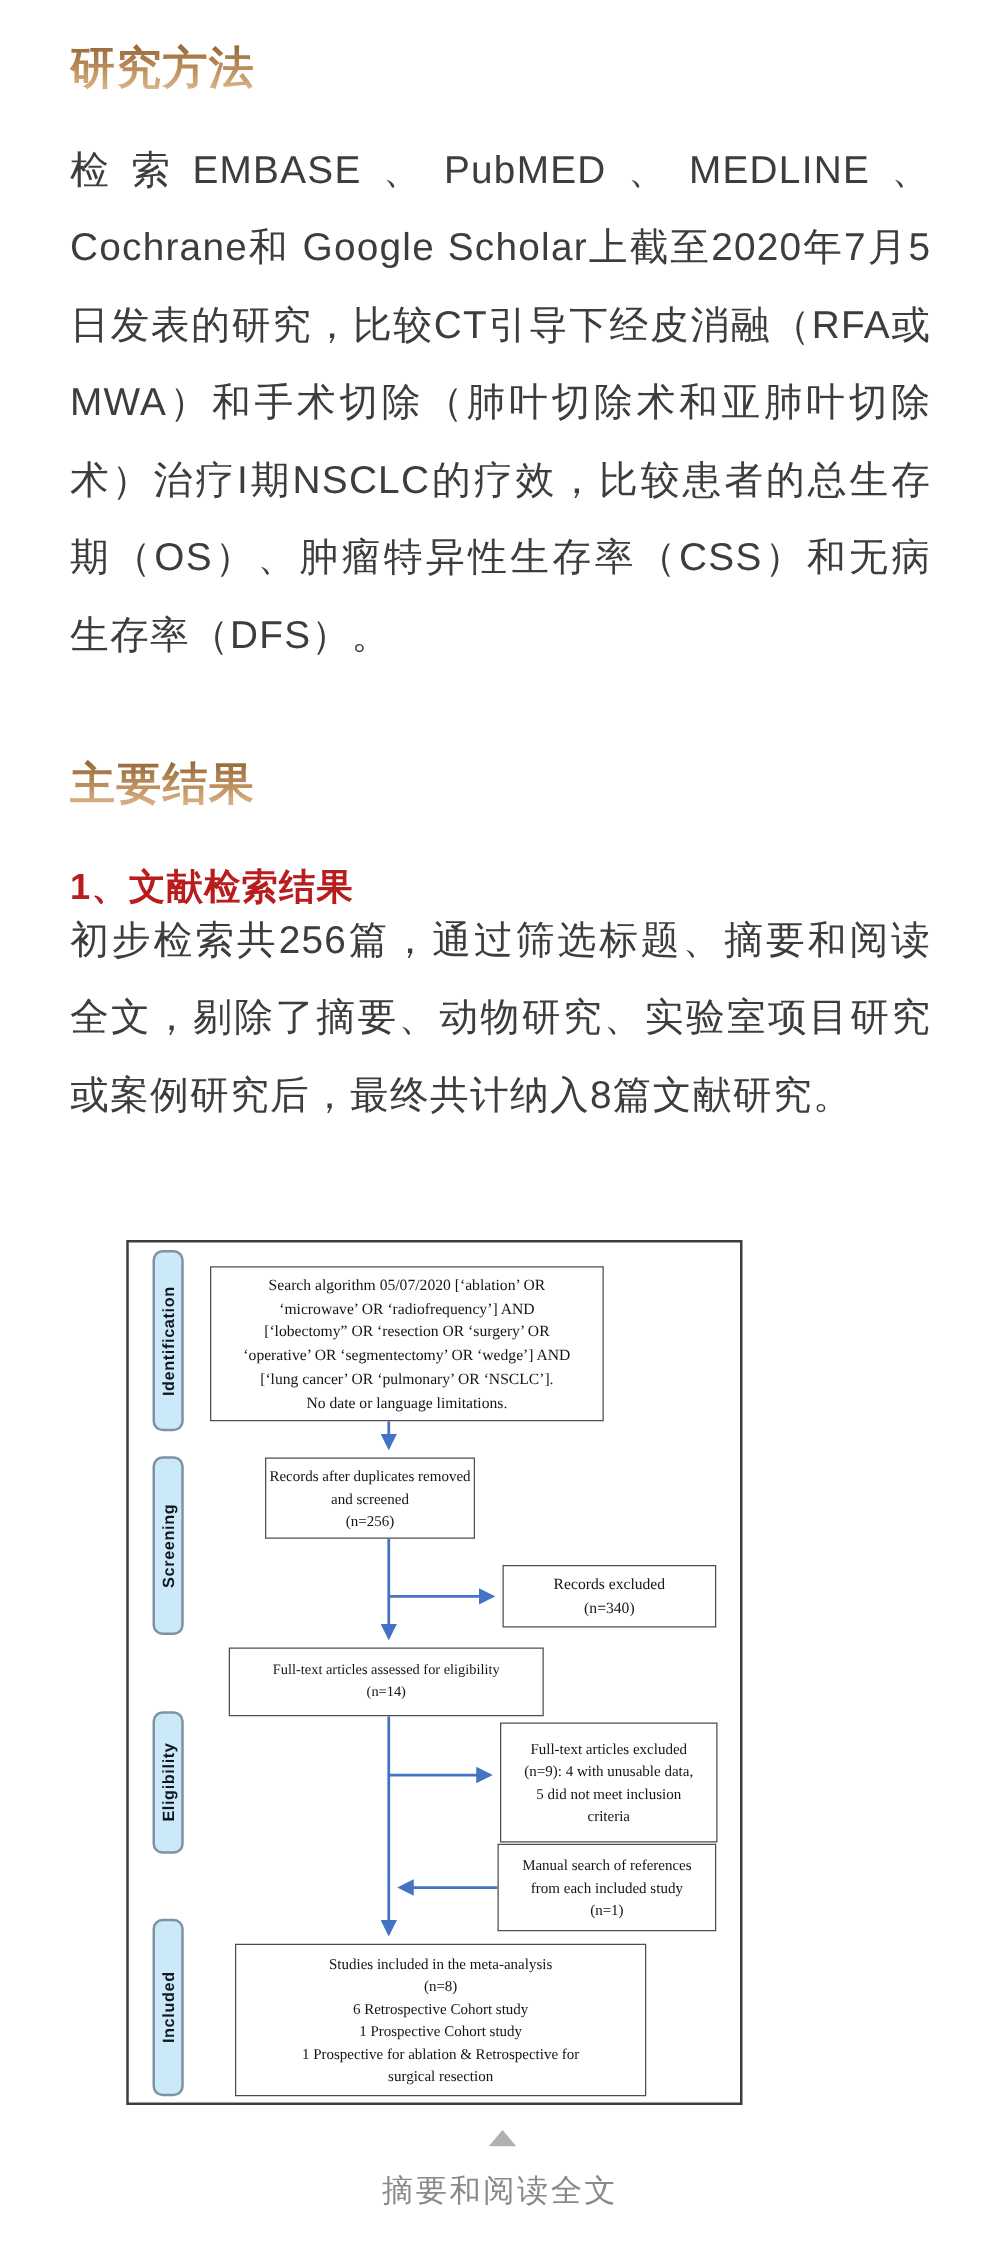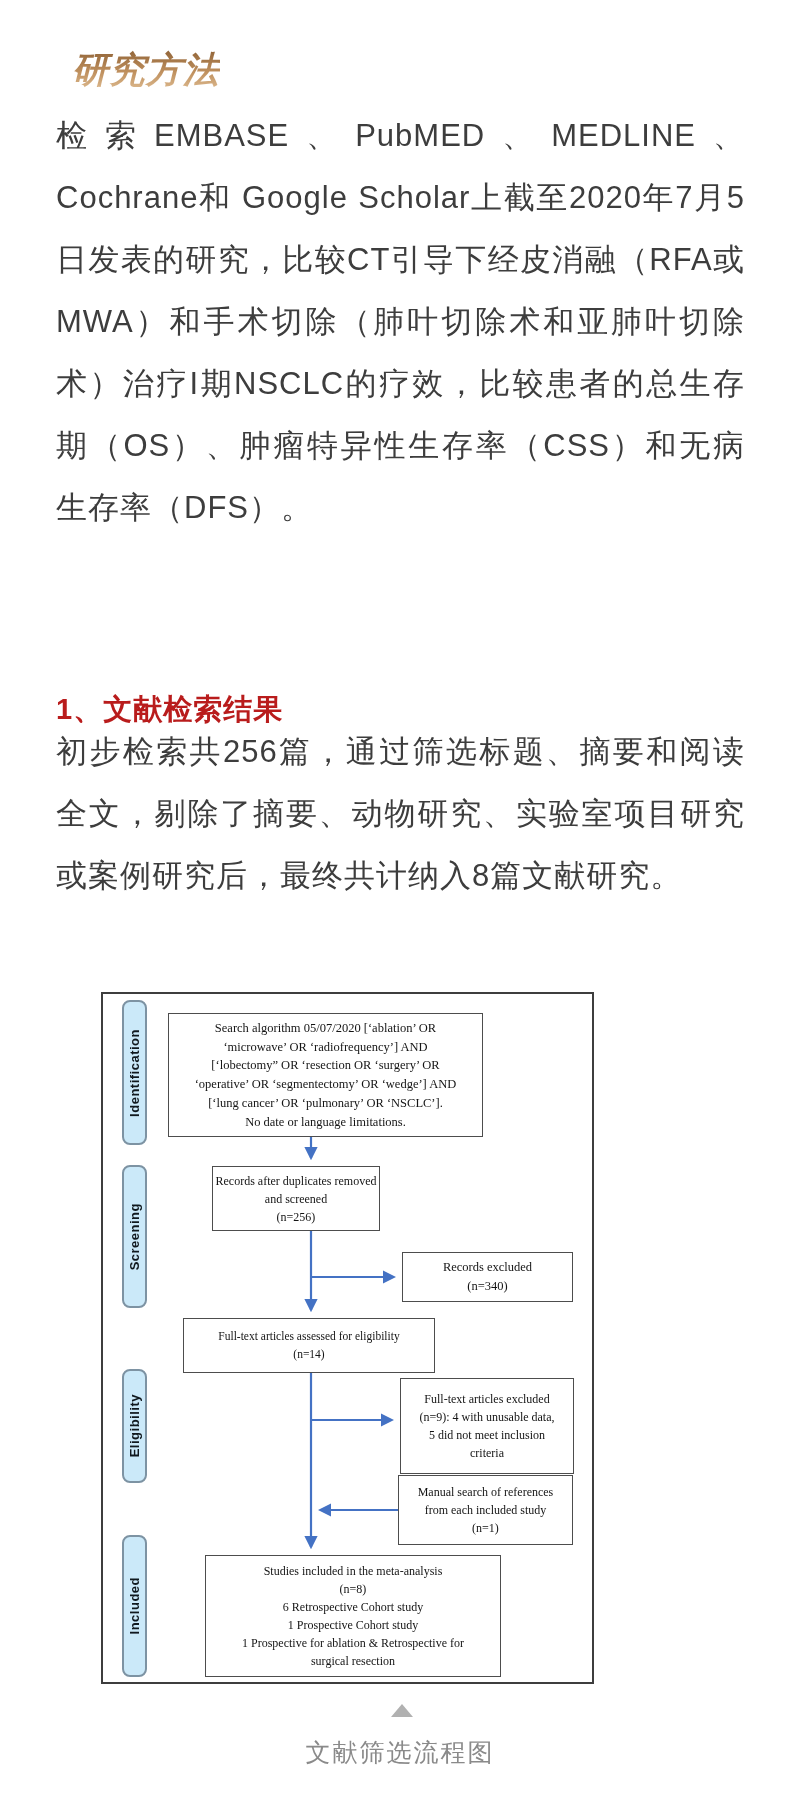--- a/index.html
+++ b/index.html
@@ -2,26 +2,26 @@
 <html><head>
 <meta charset="utf-8">
 <style>
   html,body{margin:0;padding:0;background:#ffffff;}
   .page{
     position:relative;width:800px;height:1797px;background:#ffffff;overflow:hidden;
     font-family:"Liberation Sans","DejaVu Sans",sans-serif;
   }
   
   .gold-serif{
-    position:absolute;left:56px;margin:16px;
+    position:absolute;left:56px;margin:0;
     font-family:"Liberation Serif","DejaVu Serif",serif;
     font-weight:700;font-size:36px;line-height:1.2;letter-spacing:1px;
     color:#b5885a;
     background:linear-gradient(180deg,#8f6236 0%,#c0915f 55%,#e0bf95 100%);
-    -webkit-background-clip:text;background-clip:text;font-style:italic;
+    -webkit-background-clip:text;background-clip:text;
     -webkit-text-fill-color:transparent;
   }
   .h1{top:33px;}
   .h2{top:606px;}
   
   .sub{
     position:absolute;left:56px;top:690px;margin:0;
     font-size:29px;font-weight:700;color:#b91c1c;letter-spacing:1px;
   }
   
@@ -63,21 +63,21 @@
   .b-search{left:65px;top:19px;width:315px;height:124px;}
   .b-records{left:109px;top:172px;width:168px;height:65px;}
   .b-records span{font-size:12px;}
   .b-excluded{left:299px;top:258px;width:171px;height:50px;}
   .b-fulltext{left:80px;top:324px;width:252px;height:55px;}
   .b-fulltext span{font-size:11.5px;}
   .b-ftexcluded{left:297px;top:384px;width:174px;height:96px;}
   .b-ftexcluded span{font-size:12px;}
   .b-manual{left:295px;top:481px;width:175px;height:70px;}
   .b-manual span{font-size:12px;}
-  .b-included{left:102px;top:561px;width:296px;height:122px;}
+  .b-included{left:85px;top:561px;width:329px;height:122px;}
   .b-included span{font-size:12px;}
   
   .tri{
     position:absolute;left:391px;top:1704px;width:0;height:0;
     border-left:11px solid transparent;border-right:11px solid transparent;
     border-bottom:13px solid #b1b1b1;
   }
   .caption{
     position:absolute;left:0;top:1736px;width:800px;text-align:center;
     font-size:25px;color:#8a8a8a;letter-spacing:2px;
@@ -85,20 +85,21 @@
 </style>
 </head>
 <body>
 
 <div class="page">
 
   <h1 class="gold-serif h1">研究方法</h1>
 
   <p class="body p1">检索EMBASE、PubMED、MEDLINE、Cochrane和 Google Scholar上截至2020年7月5日发表的研究，比较CT引导下经皮消融（RFA或MWA）和手术切除（肺叶切除术和亚肺叶切除术）治疗I期NSCLC的疗效，比较患者的总生存期（OS）、肿瘤特异性生存率（CSS）和无病生存率（DFS）。</p>
 
+  <h1 class="gold-serif h2">主要结果</h1>
 
   <h2 class="sub">1、文献检索结果</h2>
 
   <p class="body p2">初步检索共256篇，通过筛选标题、摘要和阅读全文，剔除了摘要、动物研究、实验室项目研究或案例研究后，最终共计纳入8篇文献研究。</p>
 
   <div class="flowchart">
 
     <svg class="arrows" width="489" height="688" viewBox="0 0 489 688">
       <defs>
         <marker id="ah" markerWidth="6" markerHeight="6" refX="5" refY="3" orient="auto" markerUnits="strokeWidth">
@@ -165,15 +166,15 @@
 (n=8)
 6 Retrospective Cohort study
 1 Prospective Cohort study
 1 Prospective for ablation &amp; Retrospective for
 surgical resection</span>
     </div>
 
   </div>
 
   <div class="tri"></div>
-  <div class="caption">文献筛选流程图</div>
+  <div class="caption">摘要和阅读全文</div>
 
 </div>
 
 </body></html>

